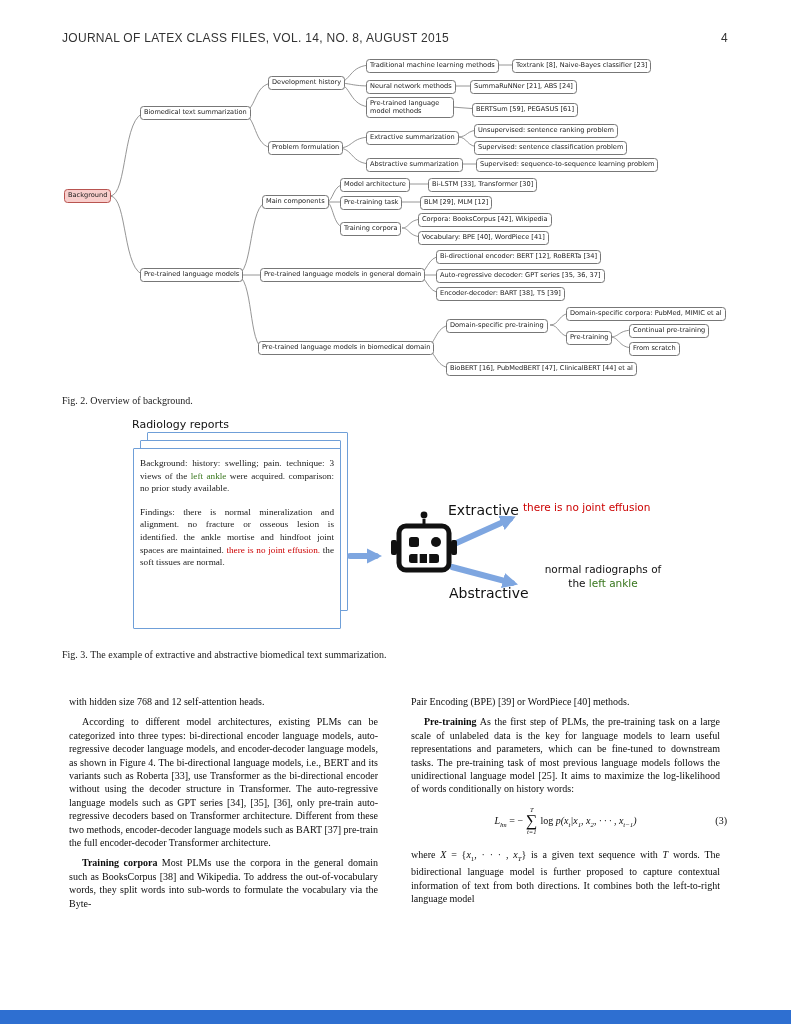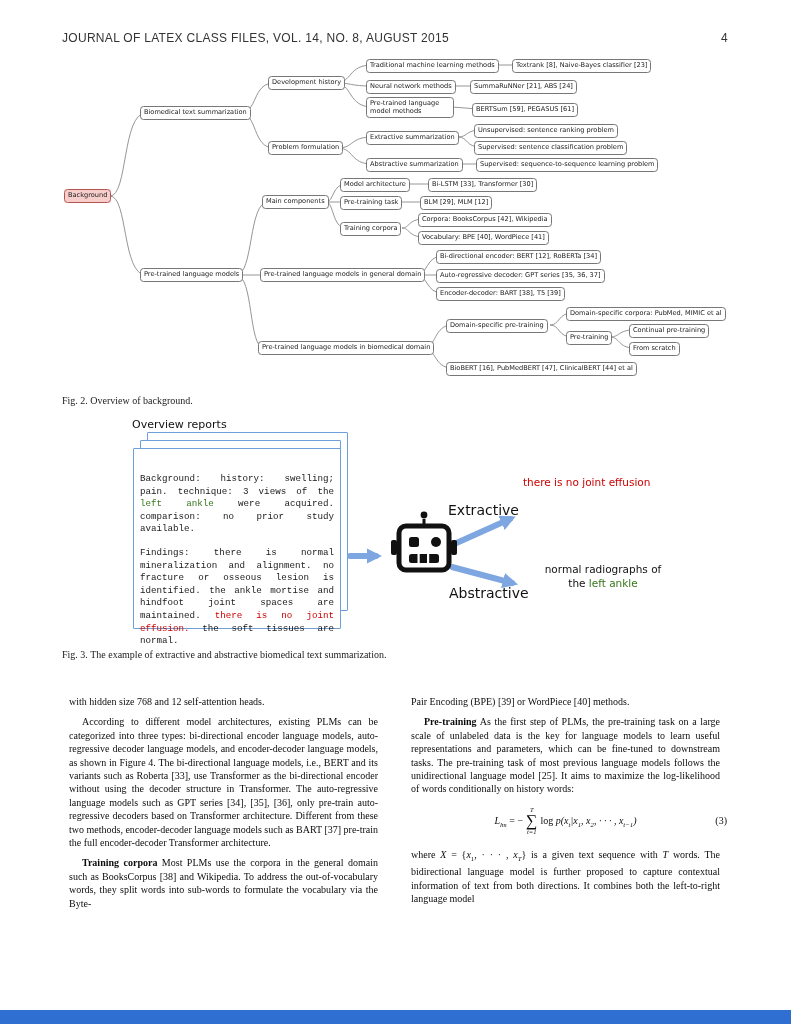--- a/index.html
+++ b/index.html
@@ -16,21 +16,21 @@
         padding:2px 3px;border:0.8px solid #777;border-radius:3.5px;background:#fff;
         white-space:nowrap;color:#1a1a1a;}
   .node.root{background:#f8cecc;border-color:#b85450;}
   .node.wrap{white-space:normal;width:88px;}
 
   .caption{position:absolute;font-family:Liberation Serif, serif;font-size:10px;color:#222;}
 
   
   .fig3-label{position:absolute;font-family:"DejaVu Sans",sans-serif;font-size:11px;color:#111;}
   .rpage{position:absolute;background:#fff;border:1.4px solid #6f9fd8;border-radius:1px;box-sizing:border-box;}
-  .rpage.front{padding:24px 6px;font-family:Liberation Mono, monospace;font-size:9.2px;line-height:12.6px;
+  .rpage.front{padding:8px 6px;font-family:Liberation Serif, serif;font-size:9.2px;line-height:12.6px;
                text-align:justify;color:#1a1a1a;}
   .rpage.front p{margin:0 0 11px;}
   .green{color:#38761d;}
   .red{color:#cc0000;}
   .fig3-art{position:absolute;pointer-events:none;}
   .ex-label,.ab-label{position:absolute;font-family:"DejaVu Sans",sans-serif;font-size:14px;color:#111;}
   .ex-out{position:absolute;font-family:"DejaVu Sans",sans-serif;font-size:10.5px;color:#cc0000;white-space:nowrap;}
   .ab-out{position:absolute;font-family:"DejaVu Sans",sans-serif;font-size:10.5px;color:#111;
           text-align:center;line-height:13.5px;width:140px;}
 
@@ -137,21 +137,21 @@
 
   <div class="node" style="left:446px;top:319px">Domain-specific pre-training</div>
   <div class="node" style="left:566px;top:307px">Domain-specific corpora: PubMed, MIMIC et al</div>
   <div class="node" style="left:566px;top:331px">Pre-training</div>
   <div class="node" style="left:629px;top:324px">Continual pre-training</div>
   <div class="node" style="left:629px;top:342px">From scratch</div>
   <div class="node" style="left:446px;top:362px">BioBERT [16], PubMedBERT [47], ClinicalBERT [44] et al</div>
 
   <div class="caption" style="left:62px;top:395px">Fig. 2. Overview of background.</div>
 
-  <div class="fig3-label" style="left:132px;top:418px">Overview reports</div>
+  <div class="fig3-label" style="left:132px;top:418px">Radiology reports</div>
 
   <div class="rpage" style="left:147px;top:432px;width:201px;height:179px"></div>
   <div class="rpage" style="left:140px;top:440px;width:201px;height:179px"></div>
   <div class="rpage front" style="left:133px;top:448px;width:208px;height:181px">
     <p><span>Background: history: swelling; pain. technique: 3 views of the </span><span class="green">left ankle</span><span> were acquired. comparison: no prior study available.</span></p>
     <p><span>Findings: there is normal mineralization and alignment. no fracture or osseous lesion is identified. the ankle mortise and hindfoot joint spaces are maintained. </span><span class="red">there is no joint effusion.</span><span> the soft tissues are normal.</span></p>
   </div>
 
   <svg class="fig3-art" style="left:0;top:415px" width="791" height="240" viewBox="0 0 791 240">
     <defs>
@@ -173,21 +173,21 @@
       <rect x="409" y="122" width="10" height="10" rx="2.5" fill="#111"></rect>
       <circle cx="436" cy="127" r="5" fill="#111"></circle>
       <rect x="409" y="139" width="30" height="9" rx="2.5" fill="#111"></rect>
       <rect x="417.5" y="139" width="2.2" height="9" fill="#fff"></rect>
       <rect x="427" y="139" width="2.2" height="9" fill="#fff"></rect>
     </g>
   </svg>
 
   <div class="ex-label" style="left:448px;top:502px">Extractive</div>
   <div class="ab-label" style="left:449px;top:585px">Abstractive</div>
-  <div class="ex-out" style="left:523px;top:476px">there is no joint effusion</div>
+  <div class="ex-out" style="left:523px;top:501px">there is no joint effusion</div>
   <div class="ab-out" style="left:533px;top:563px">
     <div>normal radiographs of</div>
     <div><span>the </span><span class="green">left ankle</span></div>
   </div>
 
   <div class="caption" style="left:62px;top:649px">Fig. 3. The example of extractive and abstractive biomedical text summarization.</div>
 
   <div class="col" style="left:62px">
     <p>with hidden size 768 and 12 self-attention heads.</p>
     <p class="indent">According to different model architectures, existing PLMs can be categorized into three types: bi-directional encoder language models, auto-regressive decoder language models, and encoder-decoder language models, as shown in Figure 4. The bi-directional language models, i.e., BERT and its variants such as Roberta [33], use Transformer as the bi-directional encoder without using the decoder structure in Transformer. The auto-regressive language models such as GPT series [34], [35], [36], only pre-train auto-regressive decoders based on Transformer architecture. Different from these two methods, encoder-decoder language models such as BART [37] pre-train the full encoder-decoder Transformer architecture.</p>

